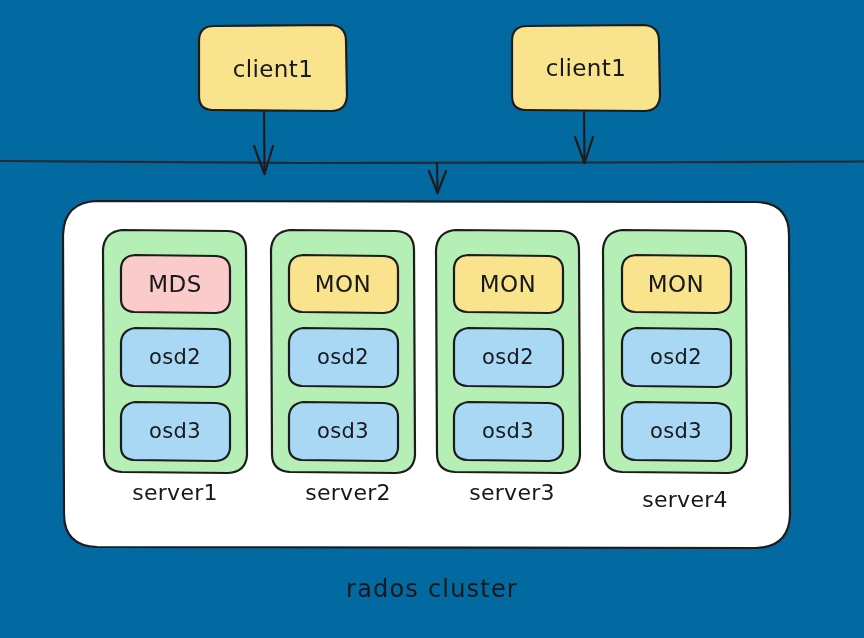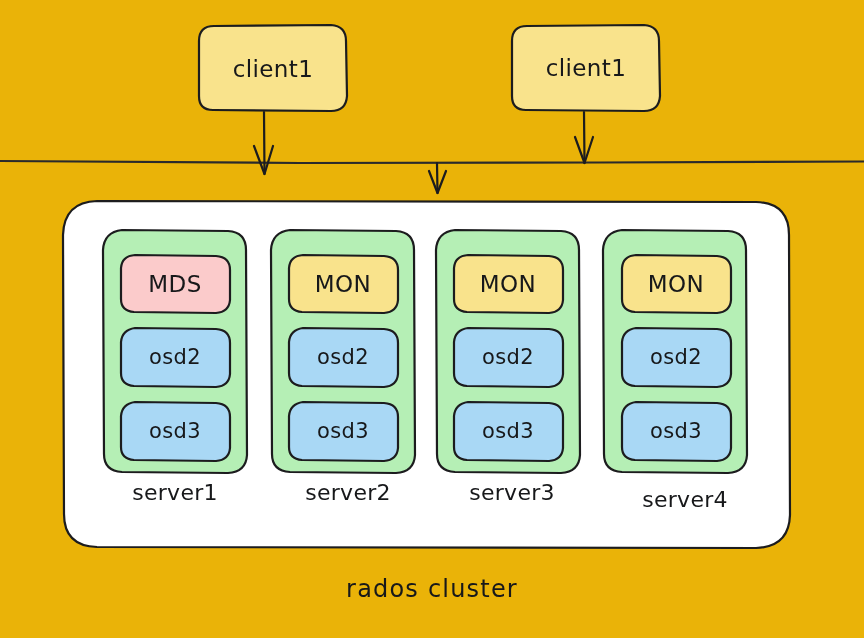--- a/index.html
+++ b/index.html
@@ -10,21 +10,21 @@
   body {
     width: 864px;
     height: 638px;
     font-family: "DejaVu Sans", sans-serif;
     overflow: hidden;
   }
   #diagram-root {
     position: relative;
     width: 864px;
     height: 638px;
-    background: #eab308;
+    background: #0369a1;
   }
   svg.layer {
     position: absolute;
     top: 0;
     left: 0;
     width: 864px;
     height: 638px;
   }
   .node-label {
     font-family: "DejaVu Sans", sans-serif;

